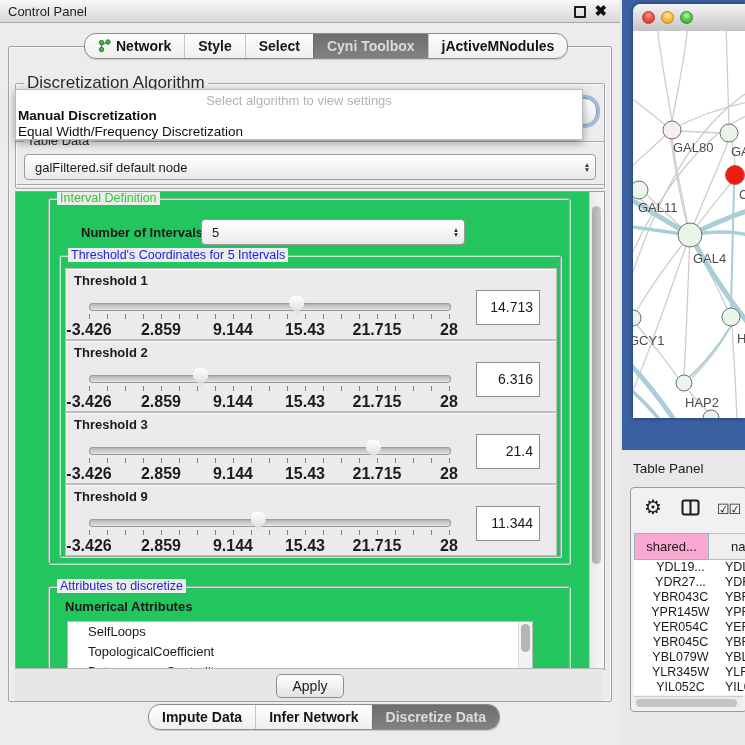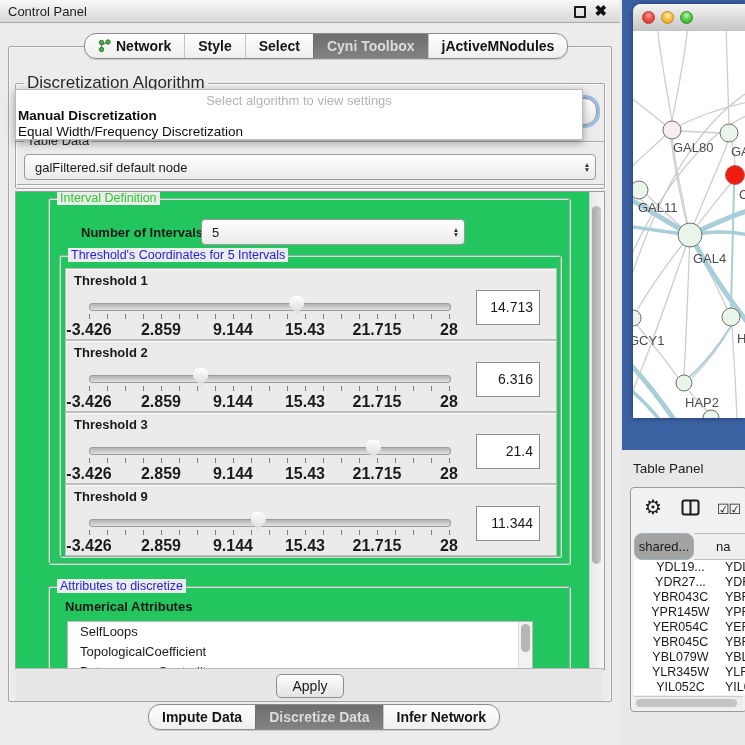--- a/index.html
+++ b/index.html
@@ -73,21 +73,21 @@
   .ticks{position:absolute;left:23px;top:45px;width:361px;height:5px;
     background:repeating-linear-gradient(to right,#7f7f7f 0 1px,transparent 1px 18px);}
   .tlabel{position:absolute;top:52px;width:56px;margin-left:-28px;text-align:center;
     font-size:16px;font-weight:bold;color:#1c1c1c;}
   .valbox{position:absolute;left:410px;top:21px;width:56px;height:33px;background:#fff;
     border:1px solid #8d8d8d;font-size:14px;line-height:33px;text-align:right;padding-right:6px;}
 
   
   .attrlist{position:absolute;left:18px;top:34px;width:464px;height:60px;background:#fff;
     border:1px solid #bbb;overflow:hidden;}
-  .attr-item{font-size:13px;line-height:20px;padding-left:12px;white-space:nowrap;}
+  .attr-item{font-size:13px;line-height:20px;padding-left:20px;white-space:nowrap;}
   .list-scroll{position:absolute;right:0;top:0;width:13px;height:100%;background:#f2f2f2;border-left:1px solid #ddd;}
   .list-thumb{position:absolute;left:2px;top:2px;width:9px;height:28px;border-radius:5px;background:#b5b5b5;}
 
   .applyrow{left:6px;top:621px;width:588px;height:32px;border-top:1px solid #b7b7b7;background:#e7e7e7;}
   .applybtn{left:50%;top:5px;margin-left:-33px;width:66px;height:22px;border:1px solid #8d8d8d;border-radius:5px;
     background:linear-gradient(#fefefe,#e3e3e3);font-size:14px;text-align:center;line-height:22px;}
 
   
   .netwin{left:622px;top:0;width:123px;height:450px;background:#3b61a2;}
   .macwin{left:11px;top:4px;width:112px;height:414px;border-top-left-radius:8px;overflow:hidden;
@@ -104,21 +104,21 @@
   .tp-titlebar{left:622px;top:450px;width:123px;height:37px;background:#e8e8e8;}
   .tp-title-text{left:11px;top:11px;font-size:13.5px;color:#1d1d1d;}
   .tpanel{left:630px;top:487px;width:115px;height:223px;border:1px solid #9a9a9a;border-radius:4px;
     background:#f1f1f1;overflow:hidden;}
   .gear{left:13px;top:8px;font-size:20px;color:#1c1c1c;line-height:22px;}
   .colicon{left:50px;top:11px;}
   .checks{left:86px;top:13px;font-size:14px;letter-spacing:-1px;color:#1c1c1c;}
   .thead{left:3px;top:45px;height:27px;display:flex;width:160px;}
   .th{box-sizing:border-box;border:1px solid #9fb3bd;font-size:13px;text-align:center;line-height:25px;
     overflow:hidden;white-space:nowrap;}
-  .th1{width:60px;background:#a3a3a3;border-radius:8px;}
+  .th1{width:75px;background:#f9a8d4;}
   .th2{width:85px;background:#efefef;border-left:none;border-color:#bdbdbd;text-align:left;padding-left:22px;}
   .tbody{left:3px;top:72px;width:160px;background:#fff;}
   .trow{display:flex;height:15px;font-size:12.5px;line-height:15px;background:#fff;}
   .td1{width:75px;text-align:center;overflow:hidden;white-space:nowrap;margin-left:16px;}
   .td2{width:85px;padding-left:14px;overflow:hidden;white-space:nowrap;}
   .hscroll{left:3px;top:208px;width:109px;height:12px;background:#ededed;border-top:1px solid #ccc;}
   .hthumb{position:absolute;left:2px;top:2px;width:101px;height:8px;border-radius:4px;background:#c4c4c4;}
 
   svg text{font-family:"Liberation Sans",sans-serif;}
 </style>
@@ -270,25 +270,25 @@
           <span>Cyni Toolbox</span>
         </div>
         <div class="tab">
           <span>jActiveMNodules</span>
         </div>
       </div>
     <div class="abs tabbar bottom-tabs" id="bottom-tabs">
         <div class="tab">
           <span>Impute Data</span>
         </div>
+        <div class="tab">
+          <span>Infer Network</span>
+        </div>
         <div class="tab sel">
           <span>Discretize Data</span>
-        </div>
-        <div class="tab">
-          <span>Infer Network</span>
         </div>
       </div>
   </div>
 
   <div class="abs netwin">
     <div class="abs macwin">
       <div class="abs mactitle">
         <span class="abs light l-red"></span>
         <span class="abs light l-yellow"></span>
         <span class="abs light l-green"></span>

